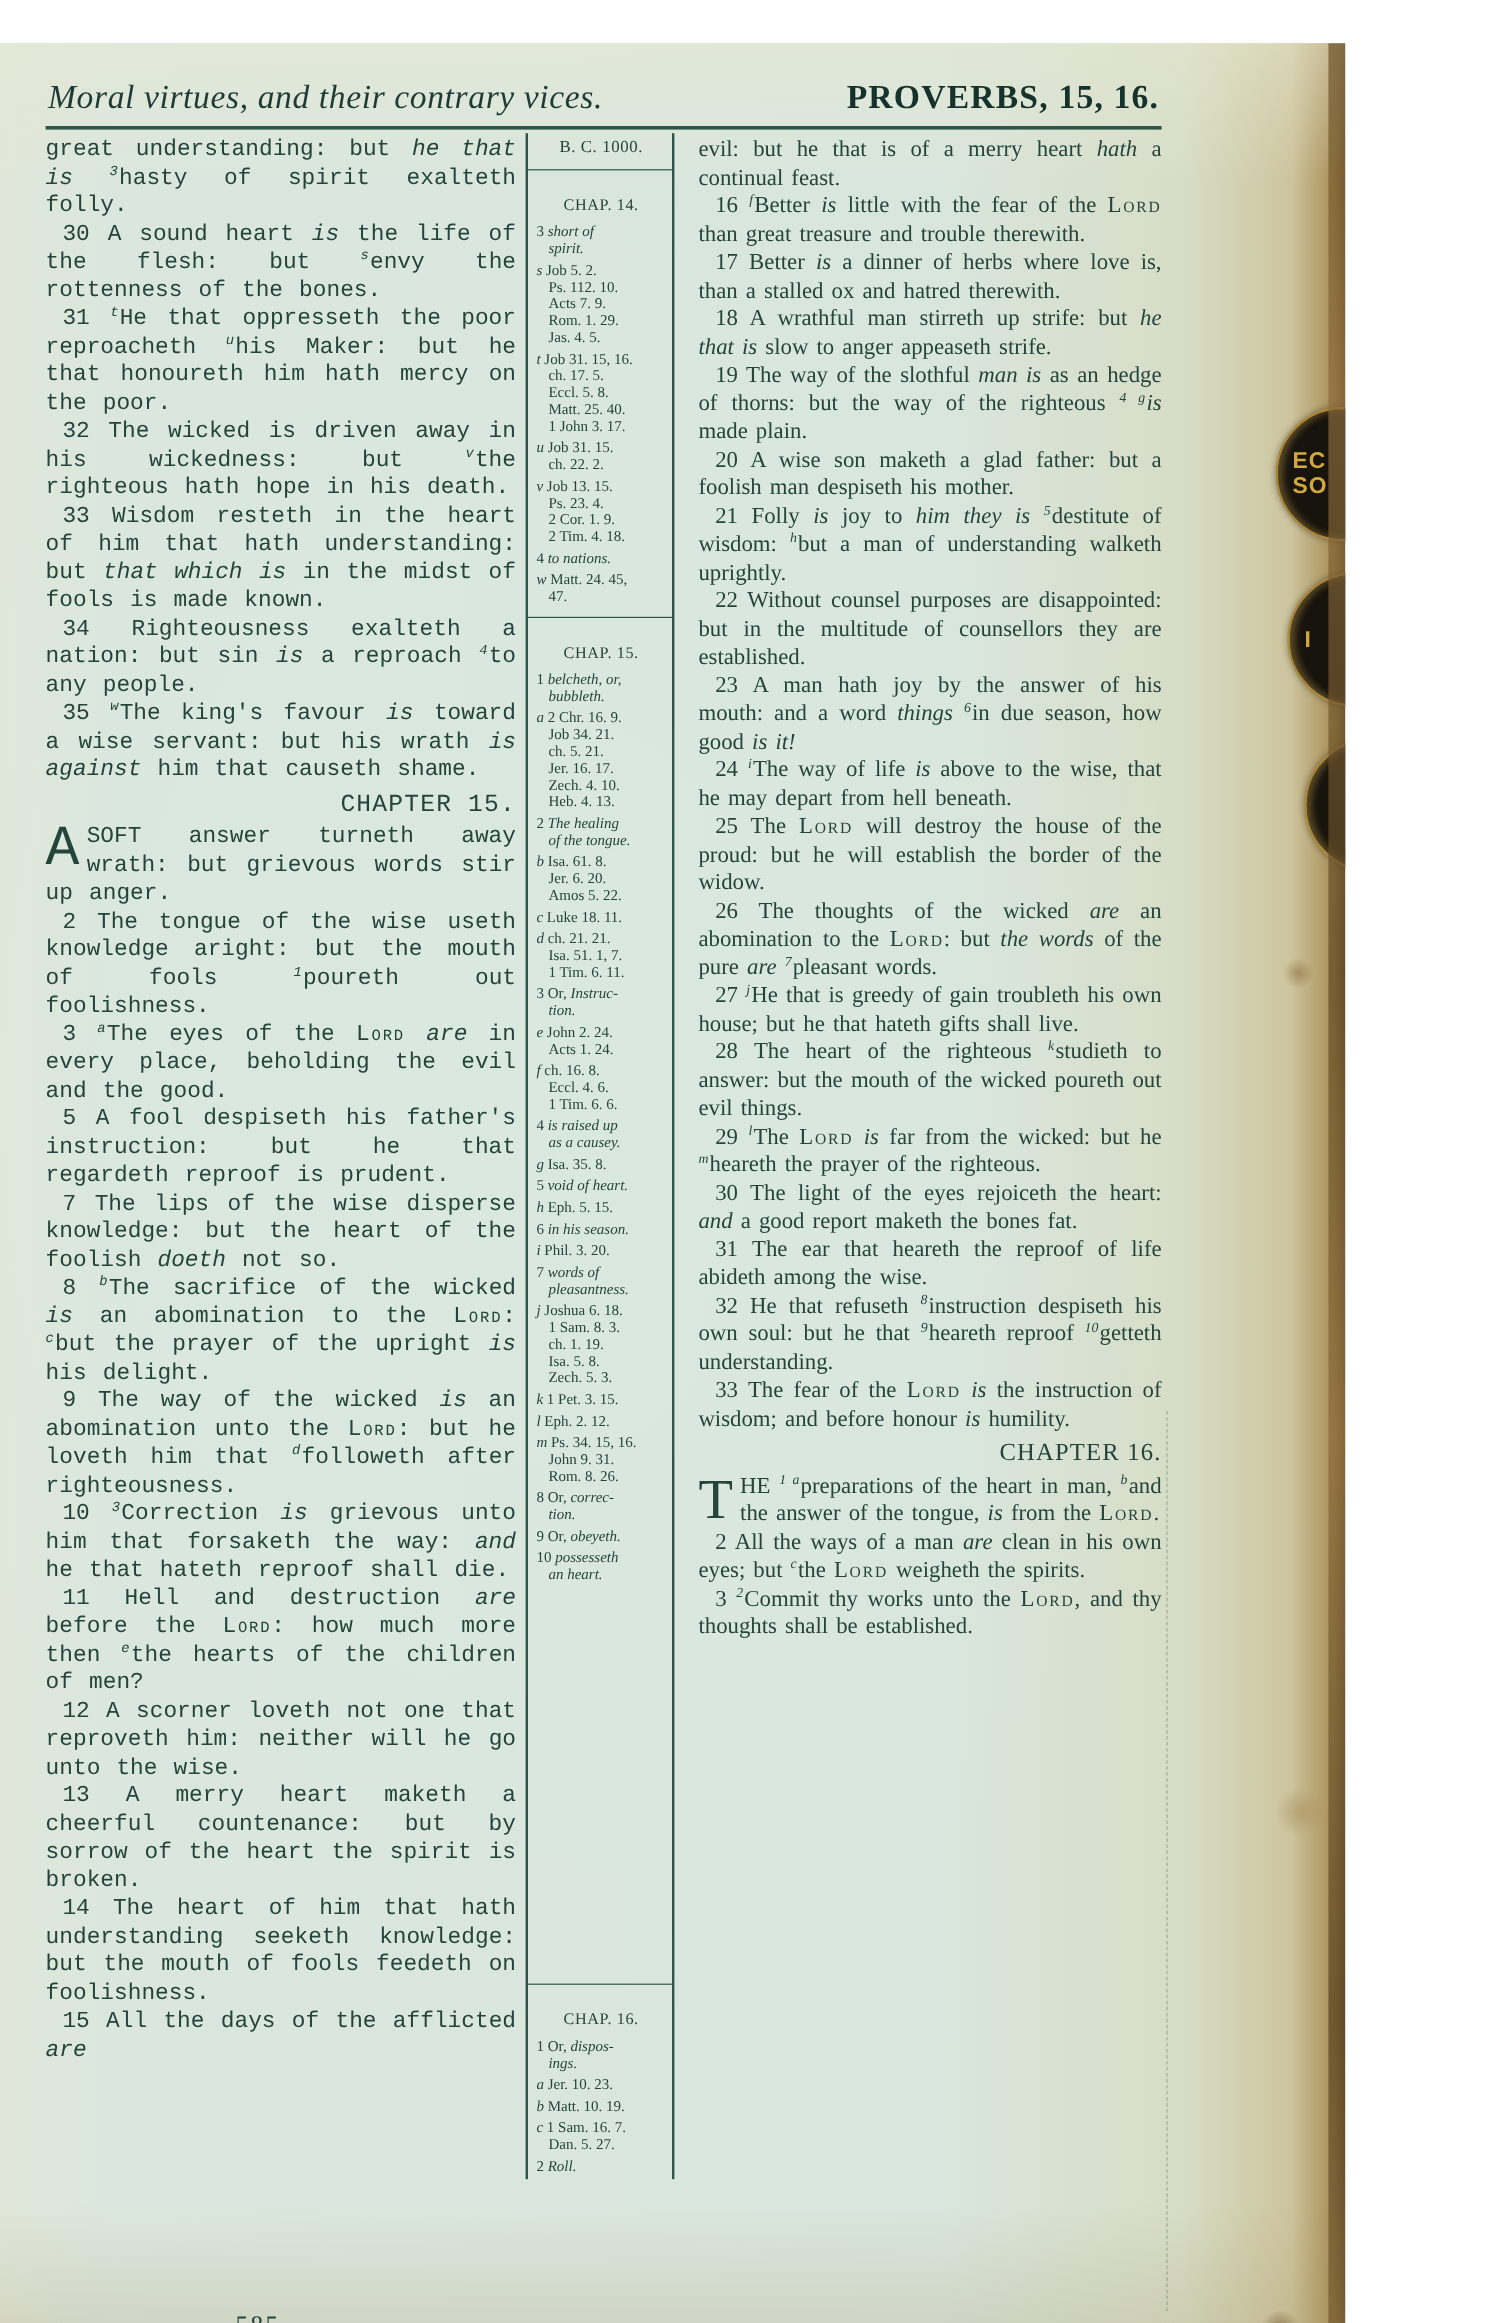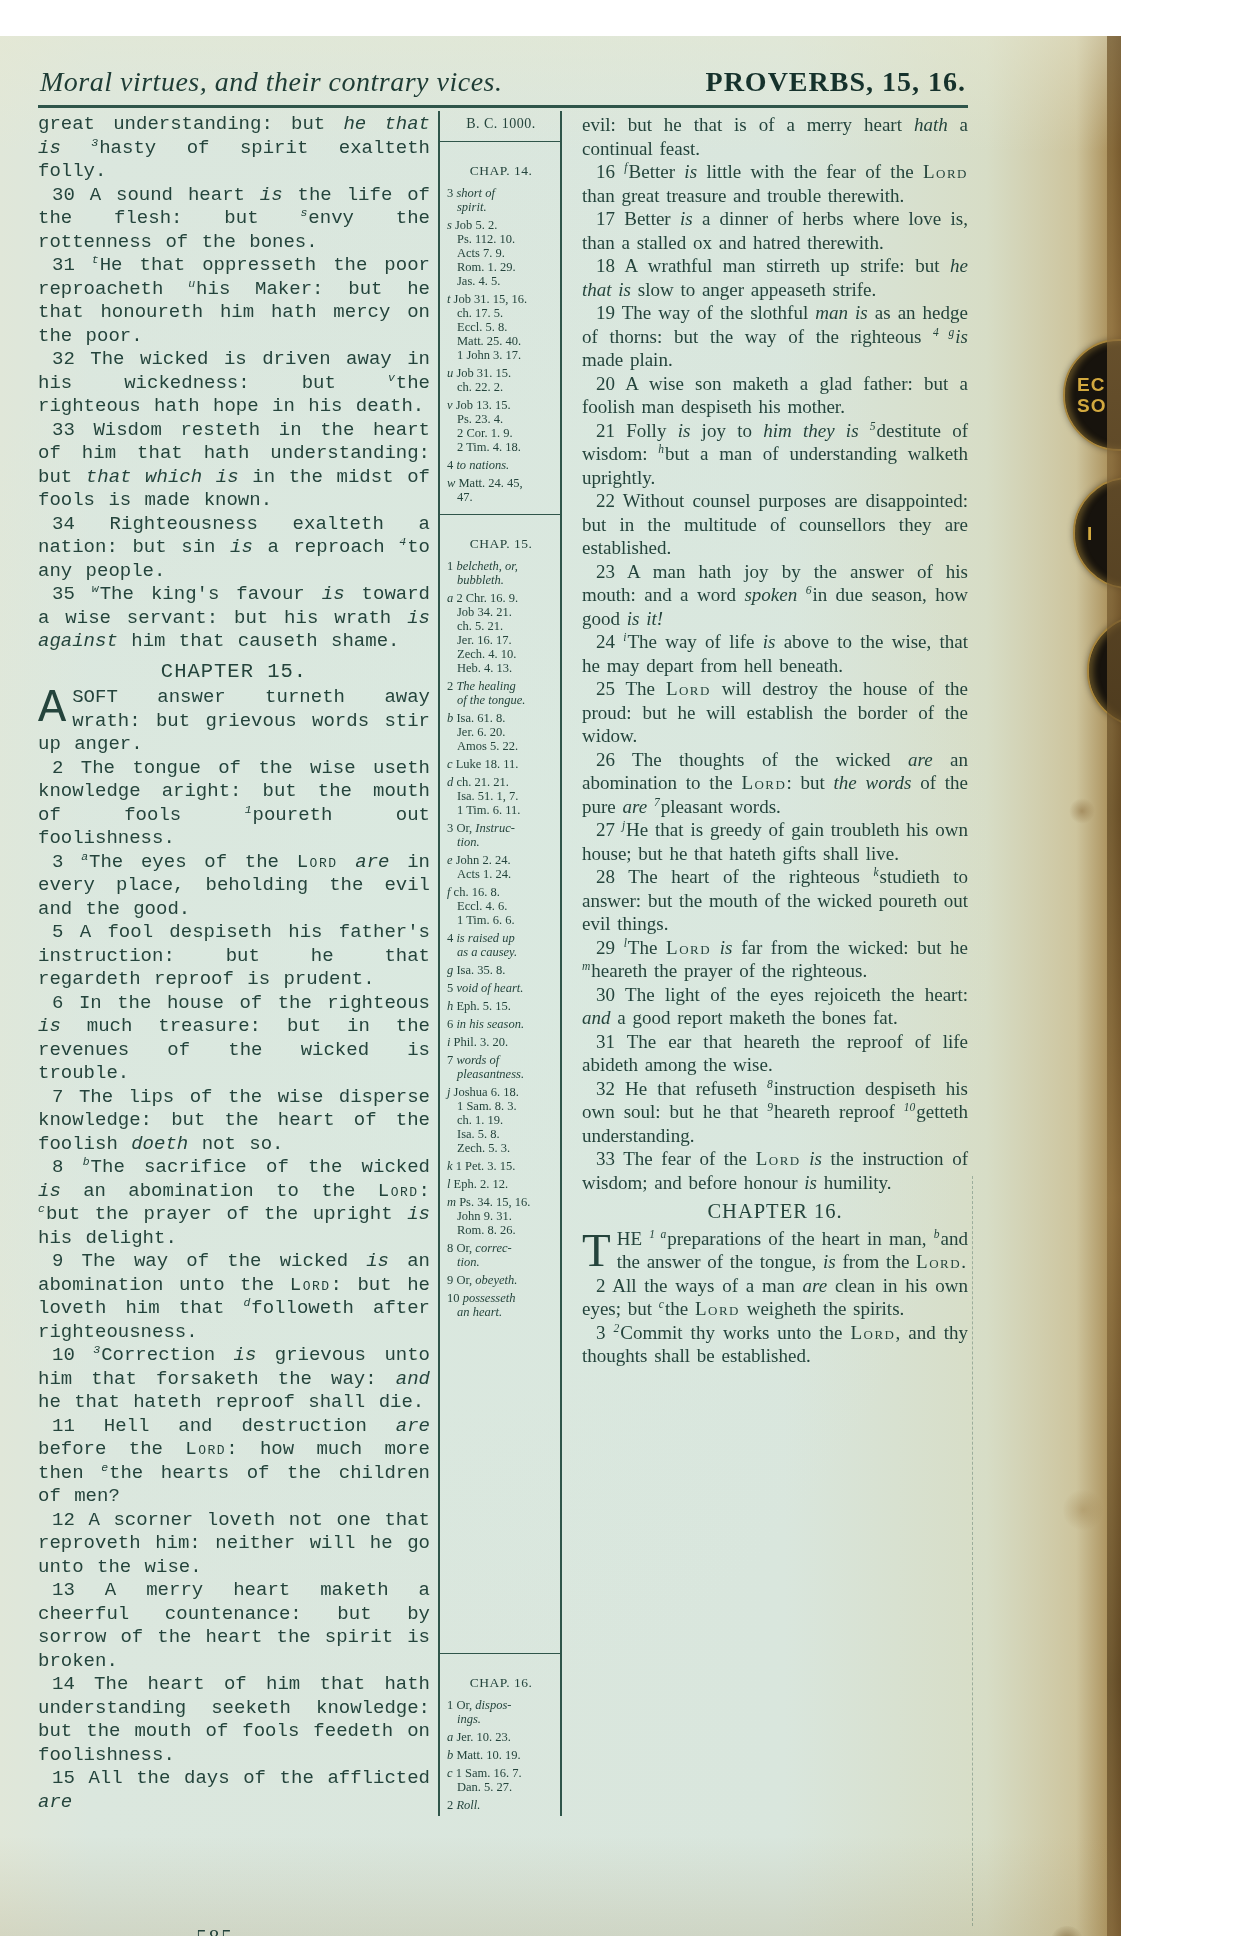--- a/index.html
+++ b/index.html
@@ -31,21 +31,21 @@
   .col-left{width:400px;padding:2px 8px 0 0;font-family:Liberation Mono, monospace;}
   .col-center{
     width:124px;flex:none;
     border-left:2px solid #2f554a;border-right:2px solid #2f554a;
     padding:4px 5px 0 7px;
     font-size:12.5px;line-height:14px;
   }
   .col-right{width:406px;padding:2px 0 0 20px;}
   .verse{margin:0;text-indent:14px;text-align:justify;word-spacing:2px;}
   .verse.cont{text-indent:0;}
-  .chapter-head{text-align:center;font-size:20.5px;letter-spacing:1px;margin:6px 0 3px;}
+  .chapter-head{text-align:right;font-size:20.5px;letter-spacing:1px;margin:6px 0 3px;}
   .dropcap-p{text-indent:0;}
   .dropcap{float:left;font-size:47px;line-height:40px;padding:3px 6px 0 0;}
   sup{font-size:11.5px;font-style:italic;line-height:0;vertical-align:baseline;position:relative;top:-7px;margin-right:1px;}
   .sc{font-variant:small-caps;letter-spacing:1.5px;}
   .ref-date{text-align:center;font-size:14px;letter-spacing:.5px;margin:2px 0 8px;}
   .ref-rule{border-top:1.5px solid #2f554a;margin:10px -5px 14px -7px;}
   .ref-chap{text-align:center;font-size:13.5px;letter-spacing:.5px;margin:22px 0 8px;}
   .ref-note{padding-left:10px;text-indent:-10px;margin:0 0 4px;}
   .ref-gap{height:320px;}
   .page-number{position:absolute;left:160px;bottom:22px;width:110px;text-align:center;font-size:21px;letter-spacing:2px;}
@@ -88,21 +88,20 @@
           <p class="verse">31 <sup>t</sup>He that oppresseth the poor reproacheth <sup>u</sup>his Maker: but he that honoureth him hath mercy on the poor.</p>
           <p class="verse">32 The wicked is driven away in his wickedness: but <sup>v</sup>the righteous hath hope in his death.</p>
           <p class="verse">33 Wisdom resteth in the heart of him that hath understanding: but <i>that which is</i> in the midst of fools is made known.</p>
           <p class="verse">34 Righteousness exalteth a nation: but sin <i>is</i> a reproach <sup>4</sup>to any people.</p>
           <p class="verse">35 <sup>w</sup>The king's favour <i>is</i> toward a wise servant: but his wrath <i>is against</i> him that causeth shame.</p>
           <div class="chapter-head">CHAPTER 15.</div>
           <p class="verse dropcap-p"><span class="dropcap">A</span>SOFT answer turneth away wrath: but grievous words stir up anger.</p>
           <p class="verse">2 The tongue of the wise useth knowledge aright: but the mouth of fools <sup>1</sup>poureth out foolishness.</p>
           <p class="verse">3 <sup>a</sup>The eyes of the <span class="sc">Lord</span> <i>are</i> in every place, beholding the evil and the good.</p>
           <p class="verse">5 A fool despiseth his father's instruction: but he that regardeth reproof is prudent.</p>
-          <p class="verse">6 In the house of the righteous <i>is</i> much treasure: but in the revenues of the wicked is trouble.</p>
           <p class="verse">7 The lips of the wise disperse knowledge: but the heart of the foolish <i>doeth</i> not so.</p>
           <p class="verse">8 <sup>b</sup>The sacrifice of the wicked <i>is</i> an abomination to the <span class="sc">Lord</span>: <sup>c</sup>but the prayer of the upright <i>is</i> his delight.</p>
           <p class="verse">9 The way of the wicked <i>is</i> an abomination unto the <span class="sc">Lord</span>: but he loveth him that <sup>d</sup>followeth after righteousness.</p>
           <p class="verse">10 <sup>3</sup>Correction <i>is</i> grievous unto him that forsaketh the way: <i>and</i> he that hateth reproof shall die.</p>
           <p class="verse">11 Hell and destruction <i>are</i> before the <span class="sc">Lord</span>: how much more then <sup>e</sup>the hearts of the children of men?</p>
           <p class="verse">12 A scorner loveth not one that reproveth him: neither will he go unto the wise.</p>
           <p class="verse">13 A merry heart maketh a cheerful countenance: but by sorrow of the heart the spirit is broken.</p>
           <p class="verse">14 The heart of him that hath understanding seeketh knowledge: but the mouth of fools feedeth on foolishness.</p>
           <p class="verse">15 All the days of the afflicted <i>are</i></p>
         </div>
@@ -153,21 +152,21 @@
         </div>
       <div class="col-right">
           <p class="verse cont">evil: but he that is of a merry heart <i>hath</i> a continual feast.</p>
           <p class="verse">16 <sup>f</sup>Better <i>is</i> little with the fear of the <span class="sc">Lord</span> than great treasure and trouble therewith.</p>
           <p class="verse">17 Better <i>is</i> a dinner of herbs where love is, than a stalled ox and hatred therewith.</p>
           <p class="verse">18 A wrathful man stirreth up strife: but <i>he that is</i> slow to anger appeaseth strife.</p>
           <p class="verse">19 The way of the slothful <i>man is</i> as an hedge of thorns: but the way of the righteous <sup>4 g</sup><i>is</i> made plain.</p>
           <p class="verse">20 A wise son maketh a glad father: but a foolish man despiseth his mother.</p>
           <p class="verse">21 Folly <i>is</i> joy to <i>him they is</i> <sup>5</sup>destitute of wisdom: <sup>h</sup>but a man of understanding walketh uprightly.</p>
           <p class="verse">22 Without counsel purposes are disappointed: but in the multitude of counsellors they are established.</p>
-          <p class="verse">23 A man hath joy by the answer of his mouth: and a word <i>spoken</i> <sup>6</sup>in due season, how good <i>is it!</i></p>
+          <p class="verse">23 A man hath joy by the answer of his mouth: and a word <i>things</i> <sup>6</sup>in due season, how good <i>is it!</i></p>
           <p class="verse">24 <sup>i</sup>The way of life <i>is</i> above to the wise, that he may depart from hell beneath.</p>
           <p class="verse">25 The <span class="sc">Lord</span> will destroy the house of the proud: but he will establish the border of the widow.</p>
           <p class="verse">26 The thoughts of the wicked <i>are</i> an abomination to the <span class="sc">Lord</span>: but <i>the words</i> of the pure <i>are</i> <sup>7</sup>pleasant words.</p>
           <p class="verse">27 <sup>j</sup>He that is greedy of gain troubleth his own house; but he that hateth gifts shall live.</p>
           <p class="verse">28 The heart of the righteous <sup>k</sup>studieth to answer: but the mouth of the wicked poureth out evil things.</p>
           <p class="verse">29 <sup>l</sup>The <span class="sc">Lord</span> <i>is</i> far from the wicked: but he <sup>m</sup>heareth the prayer of the righteous.</p>
           <p class="verse">30 The light of the eyes rejoiceth the heart: <i>and</i> a good report maketh the bones fat.</p>
           <p class="verse">31 The ear that heareth the reproof of life abideth among the wise.</p>
           <p class="verse">32 He that refuseth <sup>8</sup>instruction despiseth his own soul: but he that <sup>9</sup>heareth reproof <sup>10</sup>getteth understanding.</p>
           <p class="verse">33 The fear of the <span class="sc">Lord</span> <i>is</i> the instruction of wisdom; and before honour <i>is</i> humility.</p>

